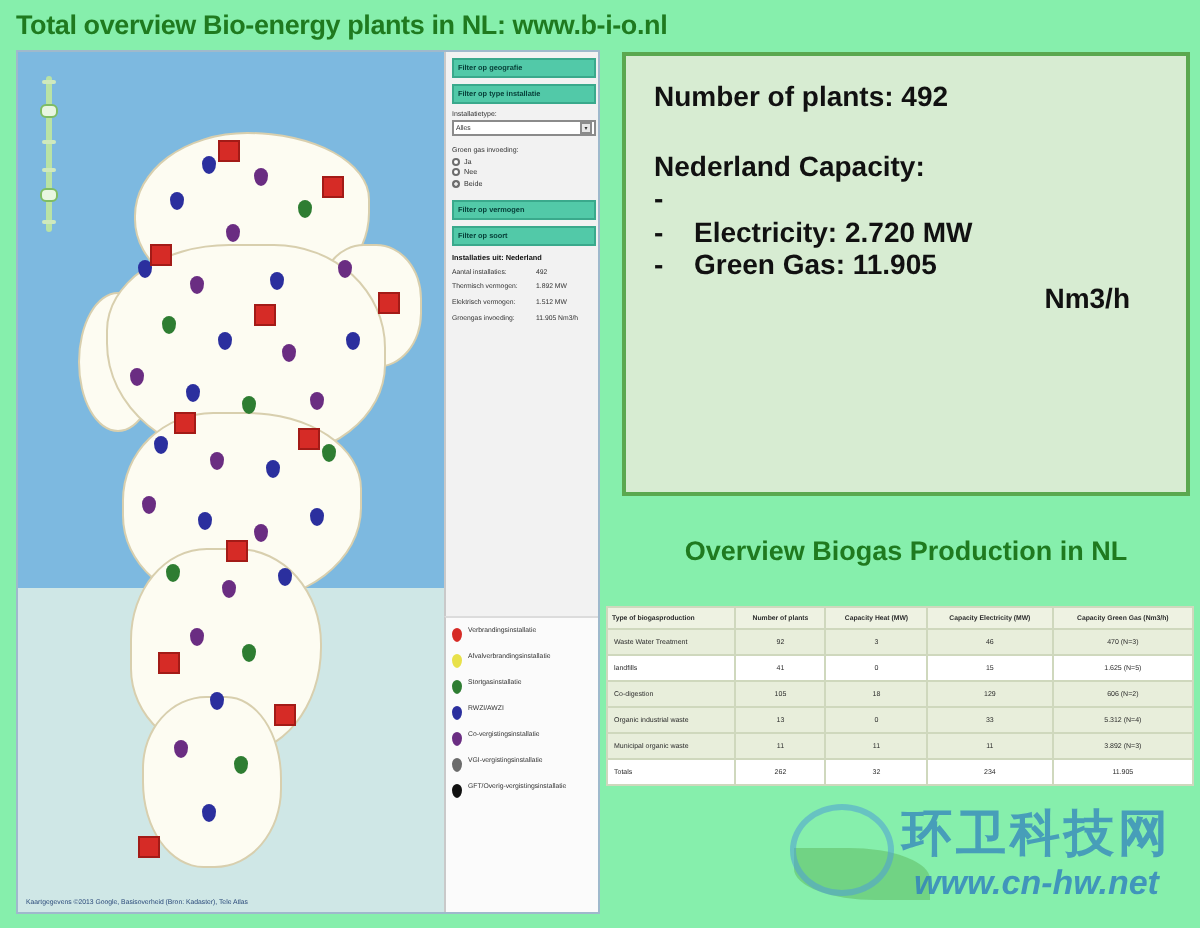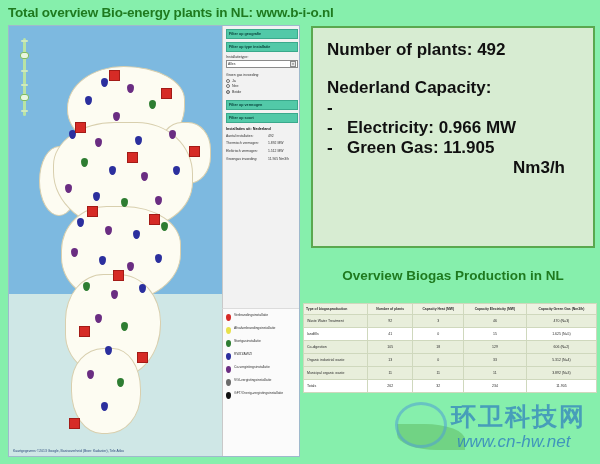--- a/index.html
+++ b/index.html
@@ -134,21 +134,21 @@
   
   .callout {
     position: absolute; left: 311px; top: 26px;
     width: 284px; height: 222px;
     background: #d7ecd2;
     border: 2px solid #5aa84f;
     padding: 12px 14px;
   }
   .callout .line {
     color: #111; font-weight: bold;
-    font-size: 17px; line-height: 1.18;
+    font-size: 14px; line-height: 1.18;
     white-space: nowrap;
   }
   .callout .gap { height: 18px; }
   .callout .bullet { display:flex; gap: 6px; }
   .callout .bullet .dash { width: 14px; flex: none; }
   .callout .right-align { text-align: right; padding-right: 14px; }
 
   
   .table-title {
     position: absolute; left: 311px; top: 268px;
@@ -190,21 +190,21 @@
     background: #5cb85c; opacity: 0.5;
     border-radius: 0 60% 0 60%;
   }
   .wm-cn {
     position: absolute; left: 56px; top: 2px;
     font-size: 25px; font-weight: bold; color: #2f7fbf;
     opacity: 0.72; letter-spacing: 2px; white-space: nowrap;
   }
   .wm-url {
     position: absolute; left: 62px; top: 34px;
-    font-size: 17px; font-style: italic; font-weight: normal;
+    font-size: 17px; font-style: italic; font-weight: bold;
     color: #2f7fbf; opacity: 0.8; white-space: nowrap;
   }
 </style>
 </head>
 <body>
 
 <div id="page">
 
   <div class="page-title">Total overview Bio-energy plants in  NL: www.b-i-o.nl</div>
 
@@ -362,21 +362,21 @@
 
   <div class="callout">
     <div class="line">Number of plants: 492</div>
     <div class="gap"></div>
     <div class="line">Nederland Capacity:</div>
     <div class="line bullet">
       <span class="dash">-</span>
     </div>
     <div class="line bullet">
       <span class="dash">-</span>
-      <span>Electricity: 0.966 MW</span>
+      <span>Electricity: 2.720 MW</span>
     </div>
     <div class="line bullet">
       <span class="dash">-</span>
       <span>Green Gas: 11.905</span>
     </div>
     <div class="line right-align">Nm3/h</div>
   </div>
 
   <div class="table-title">Overview Biogas Production in NL</div>
 

